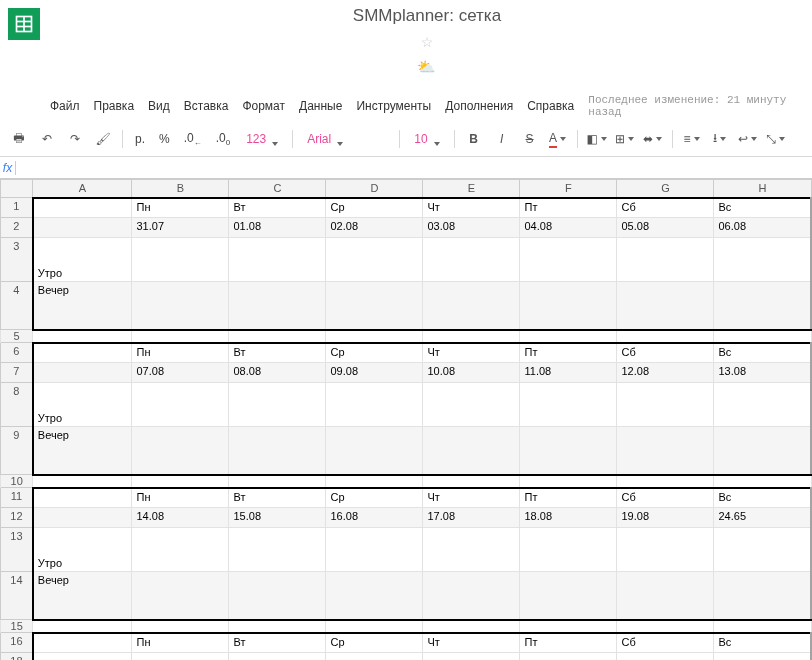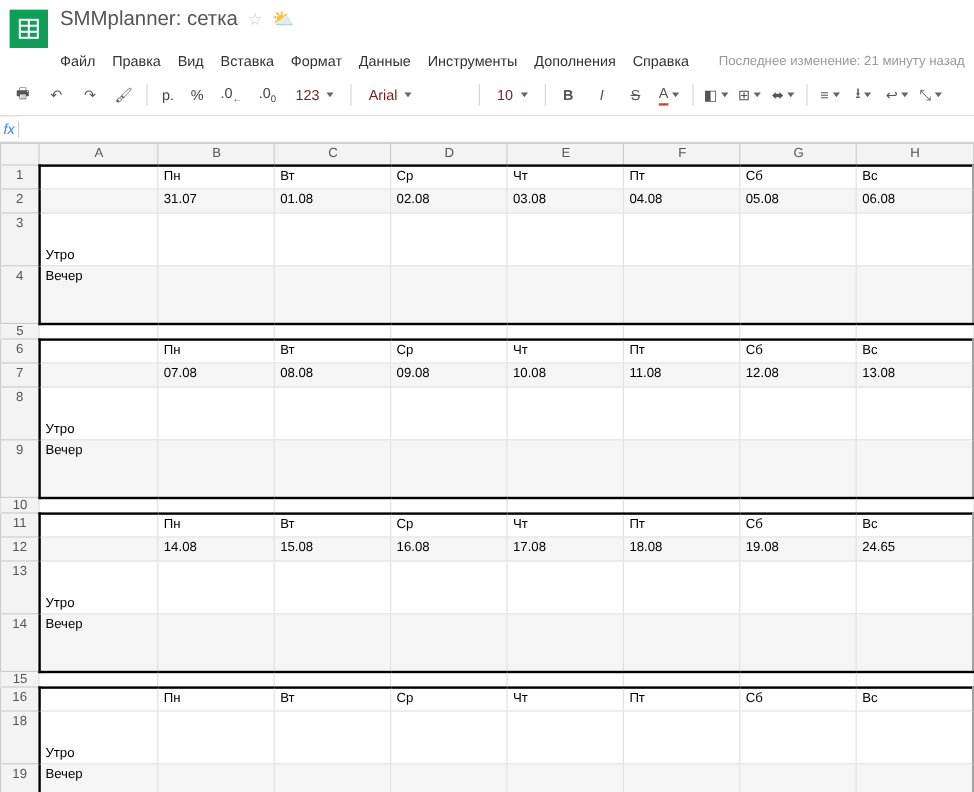--- a/index.html
+++ b/index.html
@@ -2,32 +2,32 @@
 <html><head>
 <meta charset="utf-8">
 <style>
   * { box-sizing: border-box; margin: 0; padding: 0; }
   body { font-family: Arial, sans-serif; font-size: 11px; color: #222; background: #fff; width: 812px; }
   
   .topbar { display: flex; align-items: flex-start; padding: 6px 8px 0 8px; }
   .app-icon { width: 32px; height: 32px; background: #0f9d58; display: flex; align-items: center; justify-content: center; margin-right: 10px; margin-top:2px;}
   .app-icon svg { width: 20px; height: 20px; fill: #fff; }
   .title-area { flex: 1; }
-  .doc-title { font-size: 17px; color: #555; display: flex; align-items: center; gap: 8px;}
+  .doc-title { font-size: 17px; color: #555; display: flex; align-items: center; gap: 8px; flex-direction: column;}
   .doc-title .star { color: #ccc; font-size:14px;}
   .doc-title .gd { color:#ccc; font-size:15px;}
   .menubar { display: flex; gap: 14px; margin-top: 18px; font-size: 12px; color: #333; align-items:center;}
   .menubar span { cursor: default; }
-  .last-change { color: #999; font-size:11px; margin-left:auto;}
+  .last-change { color: #999; font-size:11px; margin-left:auto;font-family:Liberation Mono, monospace;}
   
   .toolbar { display:flex; align-items:center; gap:6px; padding:6px 8px; border-bottom:1px solid #d8d8d8; margin-top:4px;}
   .tb-btn { width:22px; height:22px; display:flex; align-items:center; justify-content:center; color:#555; font-size:12px;}
   .tb-sep { width:1px; height:18px; background:#d8d8d8; margin:0 2px;}
   .tb-text { font-size:12px; color:#444; padding:0 4px;}
-  .tb-drop { display:flex; align-items:center; gap:3px; padding:0 6px; font-size:12px; color:#7f1d1d;}
+  .tb-drop { display:flex; align-items:flex-end; gap:3px; padding:0 6px; font-size:12px; color:#ec4899;}
   
   .fx-bar { display:flex; align-items:center; border-bottom:1px solid #ccc; height:22px;}
   .fx-label { width:16px; font-style:italic; color:#3b82f6; font-size:12px; text-align:center; border-right:1px solid #ccc;}
   .fx-input { flex:1; border:none; height:100%; padding:0 6px; font-size:12px; outline:none;}
   
   .grid-wrap { position:relative; }
   table.grid { border-collapse:collapse; table-layout:fixed; width:812px;}
   .colhead th { background:#f3f3f3; border:1px solid #ccc; font-weight:normal; color:#555; font-size:11px; height:18px;}
   .rowhead { background:#f3f3f3; border:1px solid #ccc; text-align:center; color:#555; font-size:11px; width:30px;}
   td { border:1px solid #e2e2e2; height:20px; padding:2px 4px; vertical-align:top; font-size:11px; color:#000;}

